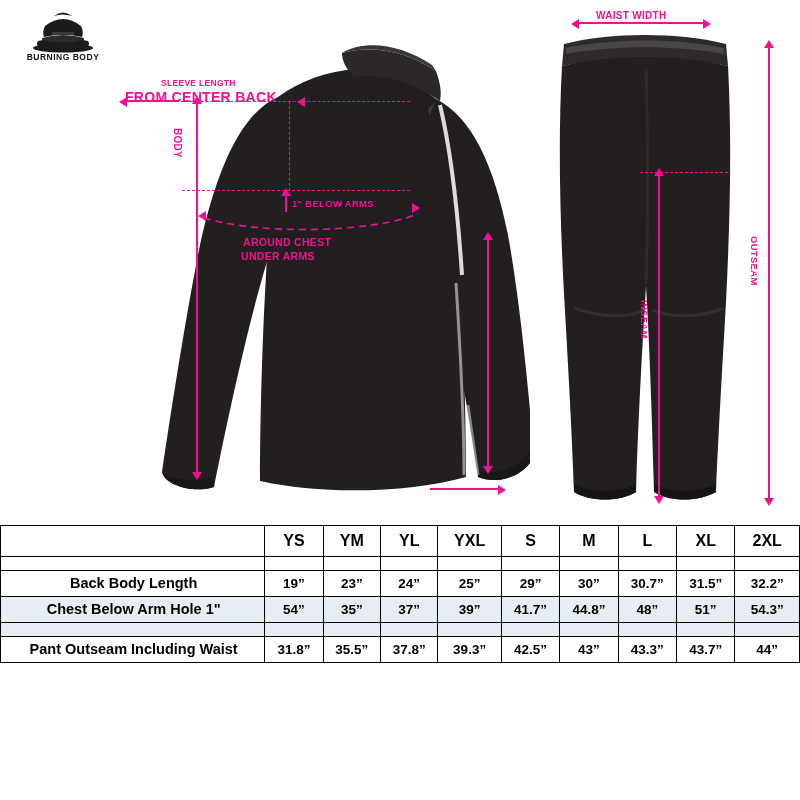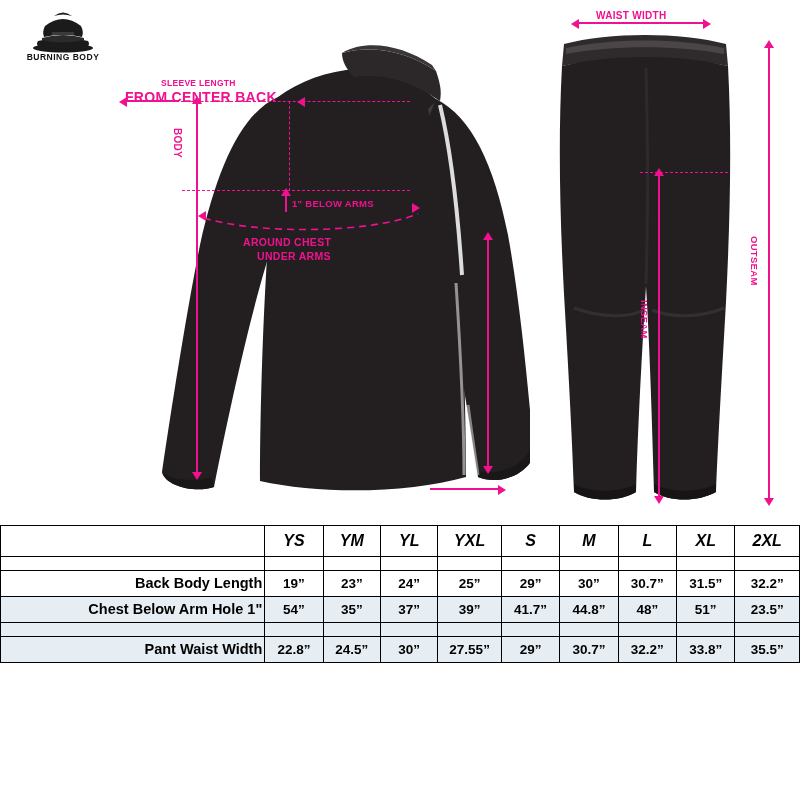--- a/index.html
+++ b/index.html
@@ -80,25 +80,25 @@
     color: #000;
     text-align: center;
     height: 25px;
     padding: 0 2px;
     line-height: 25px;
     overflow: hidden;
     white-space: nowrap;
   }
   #size-table th.corner { border-top: 1px solid #000; }
   #size-table td.rowlabel, #size-table th.rowlabel {
-    text-align: right;
+    text-align: center;
     padding-left: 4px;
     font-size: 14.5px;
   }
-  #size-table .head-row th { height: 30px; line-height: 30px; font-size: 16px; font-style: italic; }
+  #size-table .head-row th { height: 30px; line-height: 30px; font-size: 16px; }
   #size-table tr.alt td { background: #e7eef3; }
   #size-table tr.spacer td { height: 14px; line-height: 14px; }
   #size-table tr.headspacer td { height: 14px; line-height: 14px; }
 </style>
 </head>
 <body>
 
 <div id="illustration">
 
   <div id="logo">
@@ -184,21 +184,21 @@
   <div class="pinktext" style="left:292px;top:198px;">1" BELOW ARMS</div>
   <div class="solid-v" style="left:285px;top:196px;height:16px;"></div>
   <div class="arrow up" style="left:281px;top:188px;"></div>
 
   <svg width="230" height="40" style="position:absolute;left:196px;top:200px;">
     <path d="M8 18 C60 34 170 34 222 14" stroke="#f0118f" stroke-width="1.6" fill="none" stroke-dasharray="7 5"></path>
   </svg>
   <div class="arrow left" style="left:198px;top:211px;"></div>
   <div class="arrow right" style="left:412px;top:203px;"></div>
   <div class="pinktext" style="left:243px;top:236px;font-size:10.5px;">AROUND CHEST</div>
-  <div class="pinktext" style="left:257px;top:250px;font-size:10.5px;">UNDER ARMS</div>
+  <div class="pinktext" style="left:241px;top:250px;font-size:10.5px;">UNDER ARMS</div>
 
   <div class="solid-v" style="left:487px;top:240px;height:228px;"></div>
   <div class="arrow up" style="left:483px;top:232px;"></div>
   <div class="arrow down" style="left:483px;top:466px;"></div>
   <div class="solid-h" style="left:430px;top:488px;width:70px;"></div>
   <div class="arrow right" style="left:498px;top:485px;"></div>
 
   <div class="solid-h" style="left:578px;top:22px;width:128px;"></div>
   <div class="arrow left" style="left:571px;top:19px;"></div>
   <div class="arrow right" style="left:703px;top:19px;"></div>
@@ -273,45 +273,45 @@
     <tr class="alt">
       <td class="rowlabel">Chest Below Arm Hole 1"</td>
       <td>54”</td>
       <td>35”</td>
       <td>37”</td>
       <td>39”</td>
       <td>41.7”</td>
       <td>44.8”</td>
       <td>48”</td>
       <td>51”</td>
-      <td>23.5”</td>
+      <td>54.3”</td>
     </tr>
 
 
     <tr class="spacer alt">
       <td></td>
       <td></td>
         <td></td>
       <td></td>
         <td></td>
       <td></td>
         <td></td>
       <td></td>
         <td></td>
       <td></td>
     </tr>
 
-
-    <tr class="alt">
-      <td class="rowlabel">Pant Waist Width</td>
-      <td>22.8”</td>
-      <td>24.5”</td>
-      <td>30”</td>
-      <td>27.55”</td>
-      <td>29”</td>
-      <td>30.7”</td>
-      <td>32.2”</td>
-      <td>33.8”</td>
+    <tr>
+      <td class="rowlabel">Pant Outseam Including Waist</td>
+      <td>31.8”</td>
       <td>35.5”</td>
-    </tr>
+      <td>37.8”</td>
+      <td>39.3”</td>
+      <td>42.5”</td>
+      <td>43”</td>
+      <td>43.3”</td>
+      <td>43.7”</td>
+      <td>44”</td>
+    </tr>
+
 
   </tbody>
 </table>
 
 </body></html>

